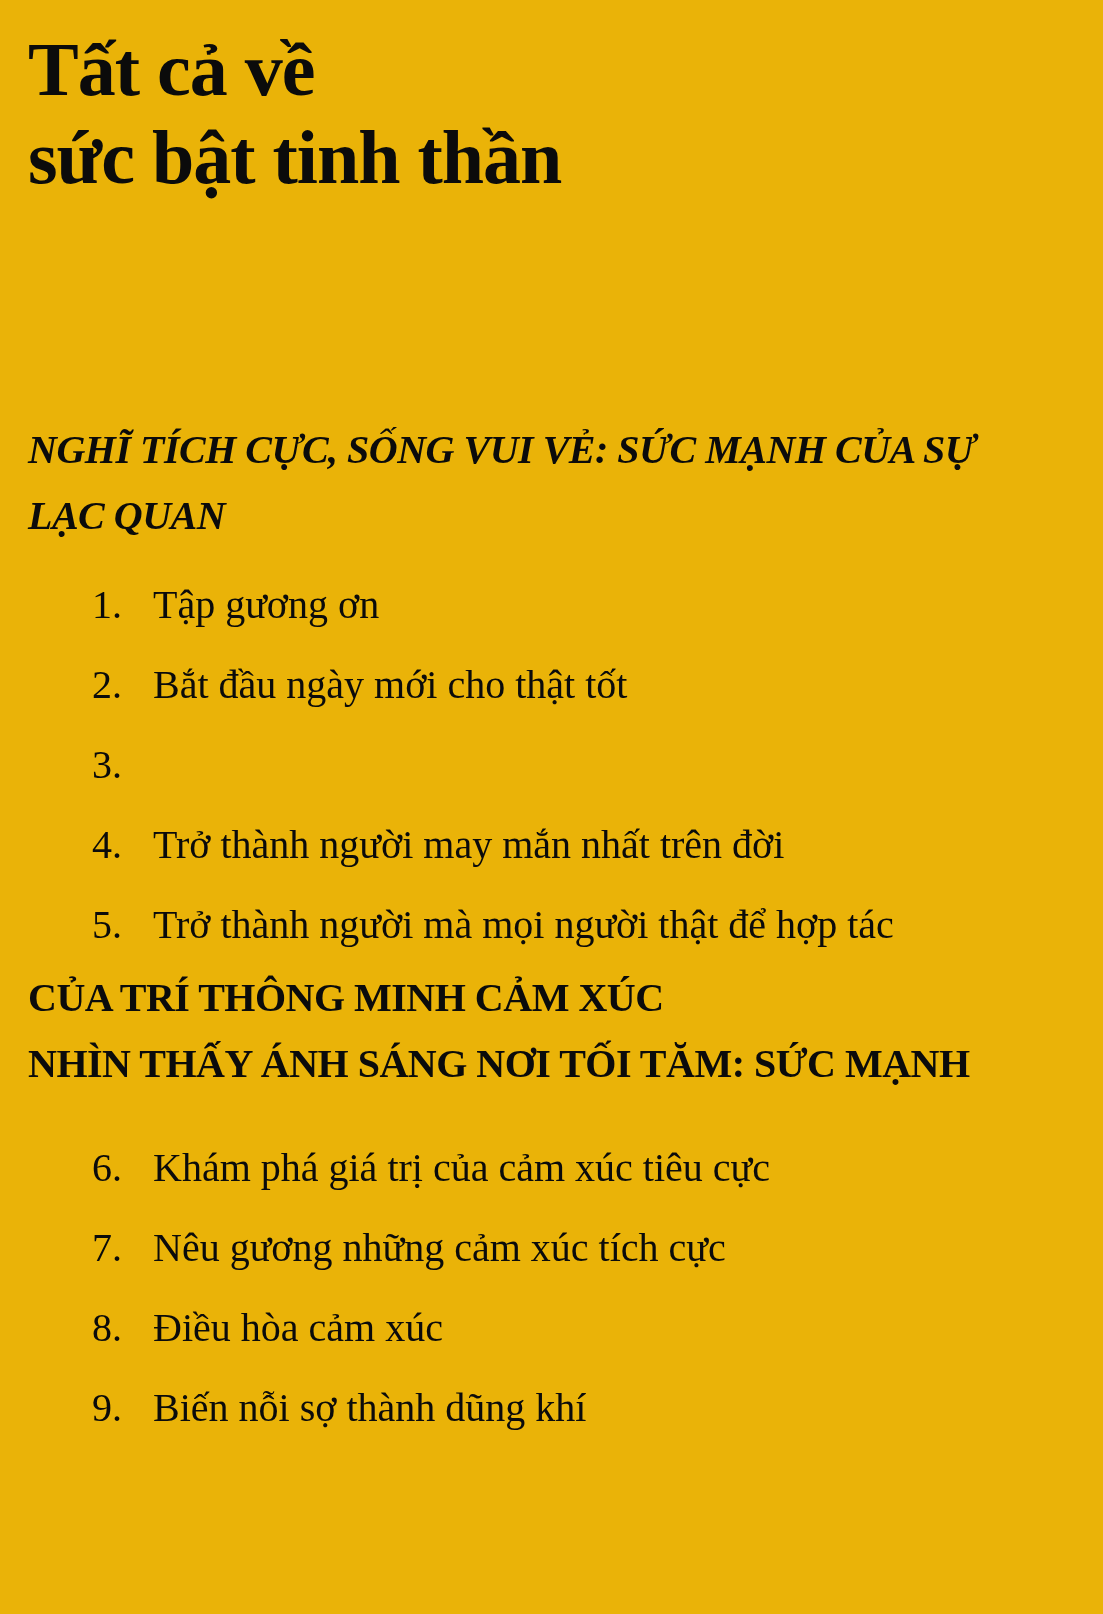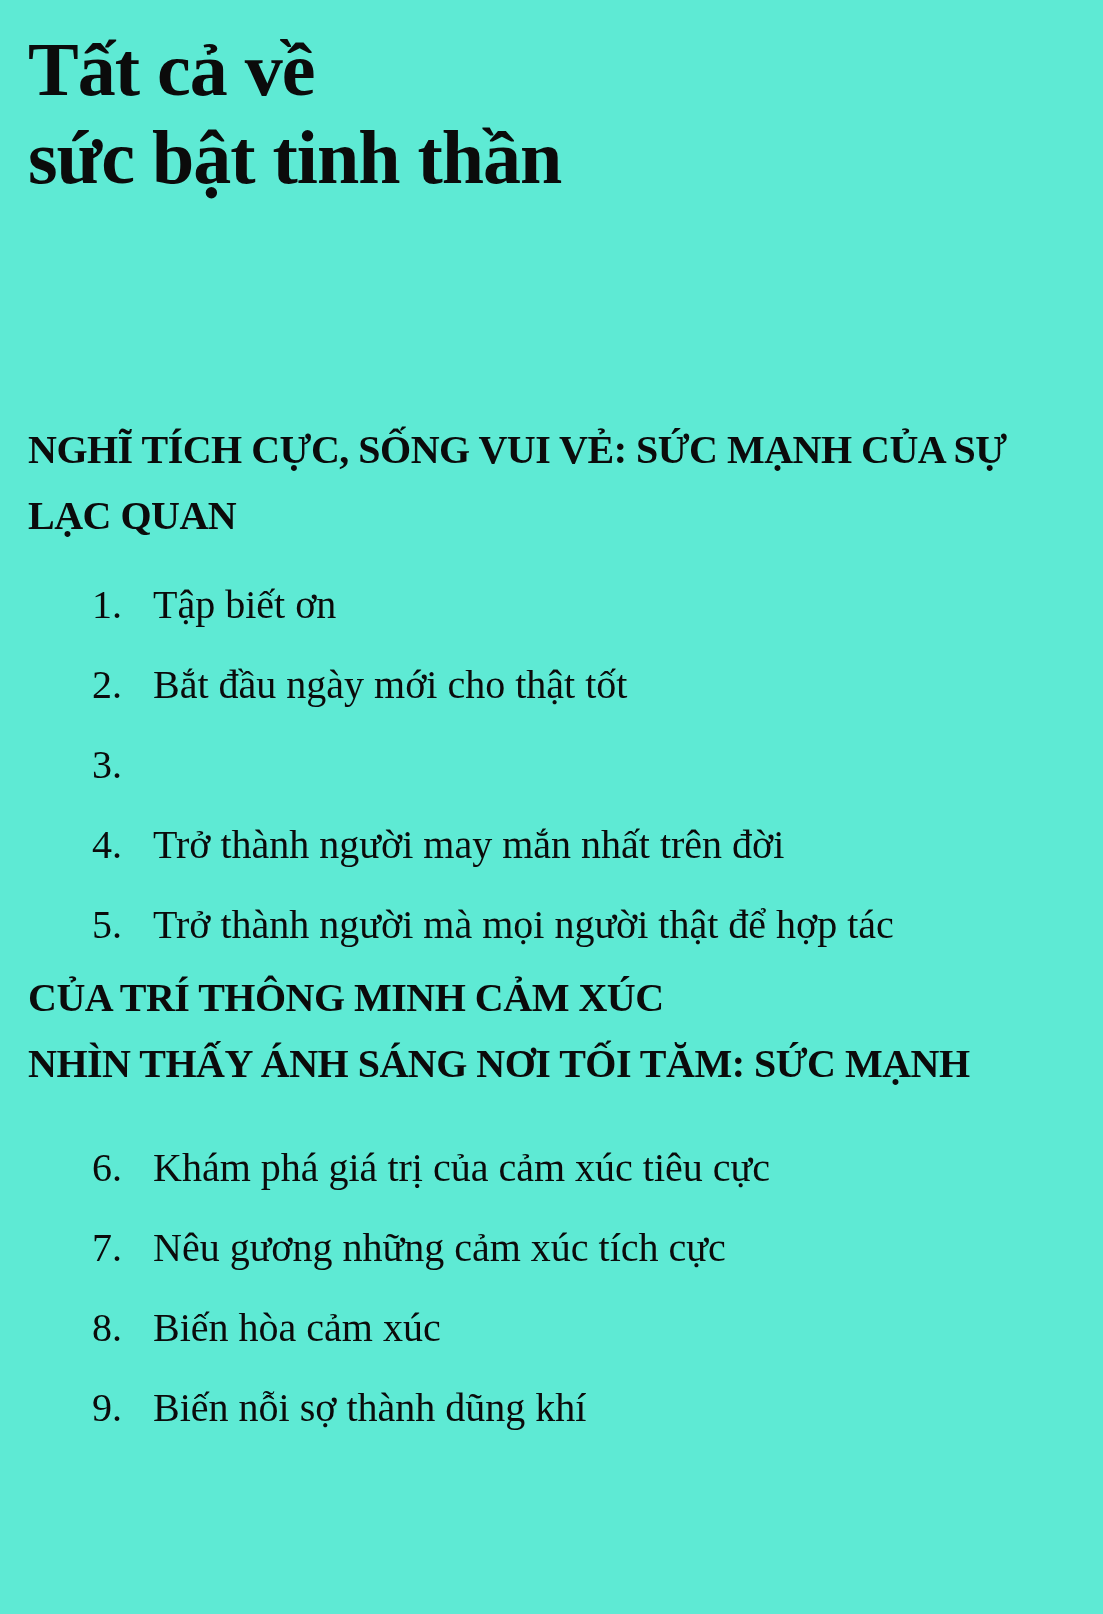--- a/index.html
+++ b/index.html
@@ -6,21 +6,21 @@
   html, body {
     margin: 0;
     padding: 0;
     background: #ffffff;
   }
   .page {
     position: relative;
     width: 1103px;
     height: 1614px;
     margin: 0 auto;
-    background: #5eead4;
+    background: #eab308;
     overflow: hidden;
     color: #0b0b0b;
     font-family: "Liberation Serif", "DejaVu Serif", serif;
   }
   .title-block {
     margin: 25px 28px 0 28px;
     font-size: 76px;
     line-height: 88px;
     font-weight: 700;
     letter-spacing: -1px;
@@ -33,20 +33,21 @@
     font-size: 40px;
     line-height: 66px;
     font-weight: 700;
     letter-spacing: -0.5px;
   }
   .heading-line {
     white-space: nowrap;
   }
   #section-heading-1 {
     margin-top: 216px;
+    font-style: italic;
   }
   #section-heading-2 {
     margin-top: 0;
   }
   .toc-list {
     margin: 0;
     padding: 0;
     list-style: none;
   }
   #toc-list-1 {
@@ -83,21 +84,21 @@
   </div>
 
   <div class="section-heading" id="section-heading-1">
     <div class="heading-line">NGHĨ TÍCH CỰC, SỐNG VUI VẺ: SỨC MẠNH CỦA SỰ</div>
     <div class="heading-line">LẠC QUAN</div>
   </div>
 
   <ol class="toc-list" id="toc-list-1">
     <li class="toc-item">
       <span class="num">1.</span>
-      <span class="toc-text">Tập biết ơn</span>
+      <span class="toc-text">Tập gương ơn</span>
     </li>
     <li class="toc-item">
       <span class="num">2.</span>
       <span class="toc-text">Bắt đầu ngày mới cho thật tốt</span>
     </li>
     <li class="toc-item">
       <span class="num">3.</span>
     </li>
     <li class="toc-item">
       <span class="num">4.</span>
@@ -118,21 +119,21 @@
     <li class="toc-item">
       <span class="num">6.</span>
       <span class="toc-text">Khám phá giá trị của cảm xúc tiêu cực</span>
     </li>
     <li class="toc-item">
       <span class="num">7.</span>
       <span class="toc-text">Nêu gương những cảm xúc tích cực</span>
     </li>
     <li class="toc-item">
       <span class="num">8.</span>
-      <span class="toc-text">Biến hòa cảm xúc</span>
+      <span class="toc-text">Điều hòa cảm xúc</span>
     </li>
     <li class="toc-item">
       <span class="num">9.</span>
       <span class="toc-text">Biến nỗi sợ thành dũng khí</span>
     </li>
   </ol>
 
 </div>
 
 </body></html>

